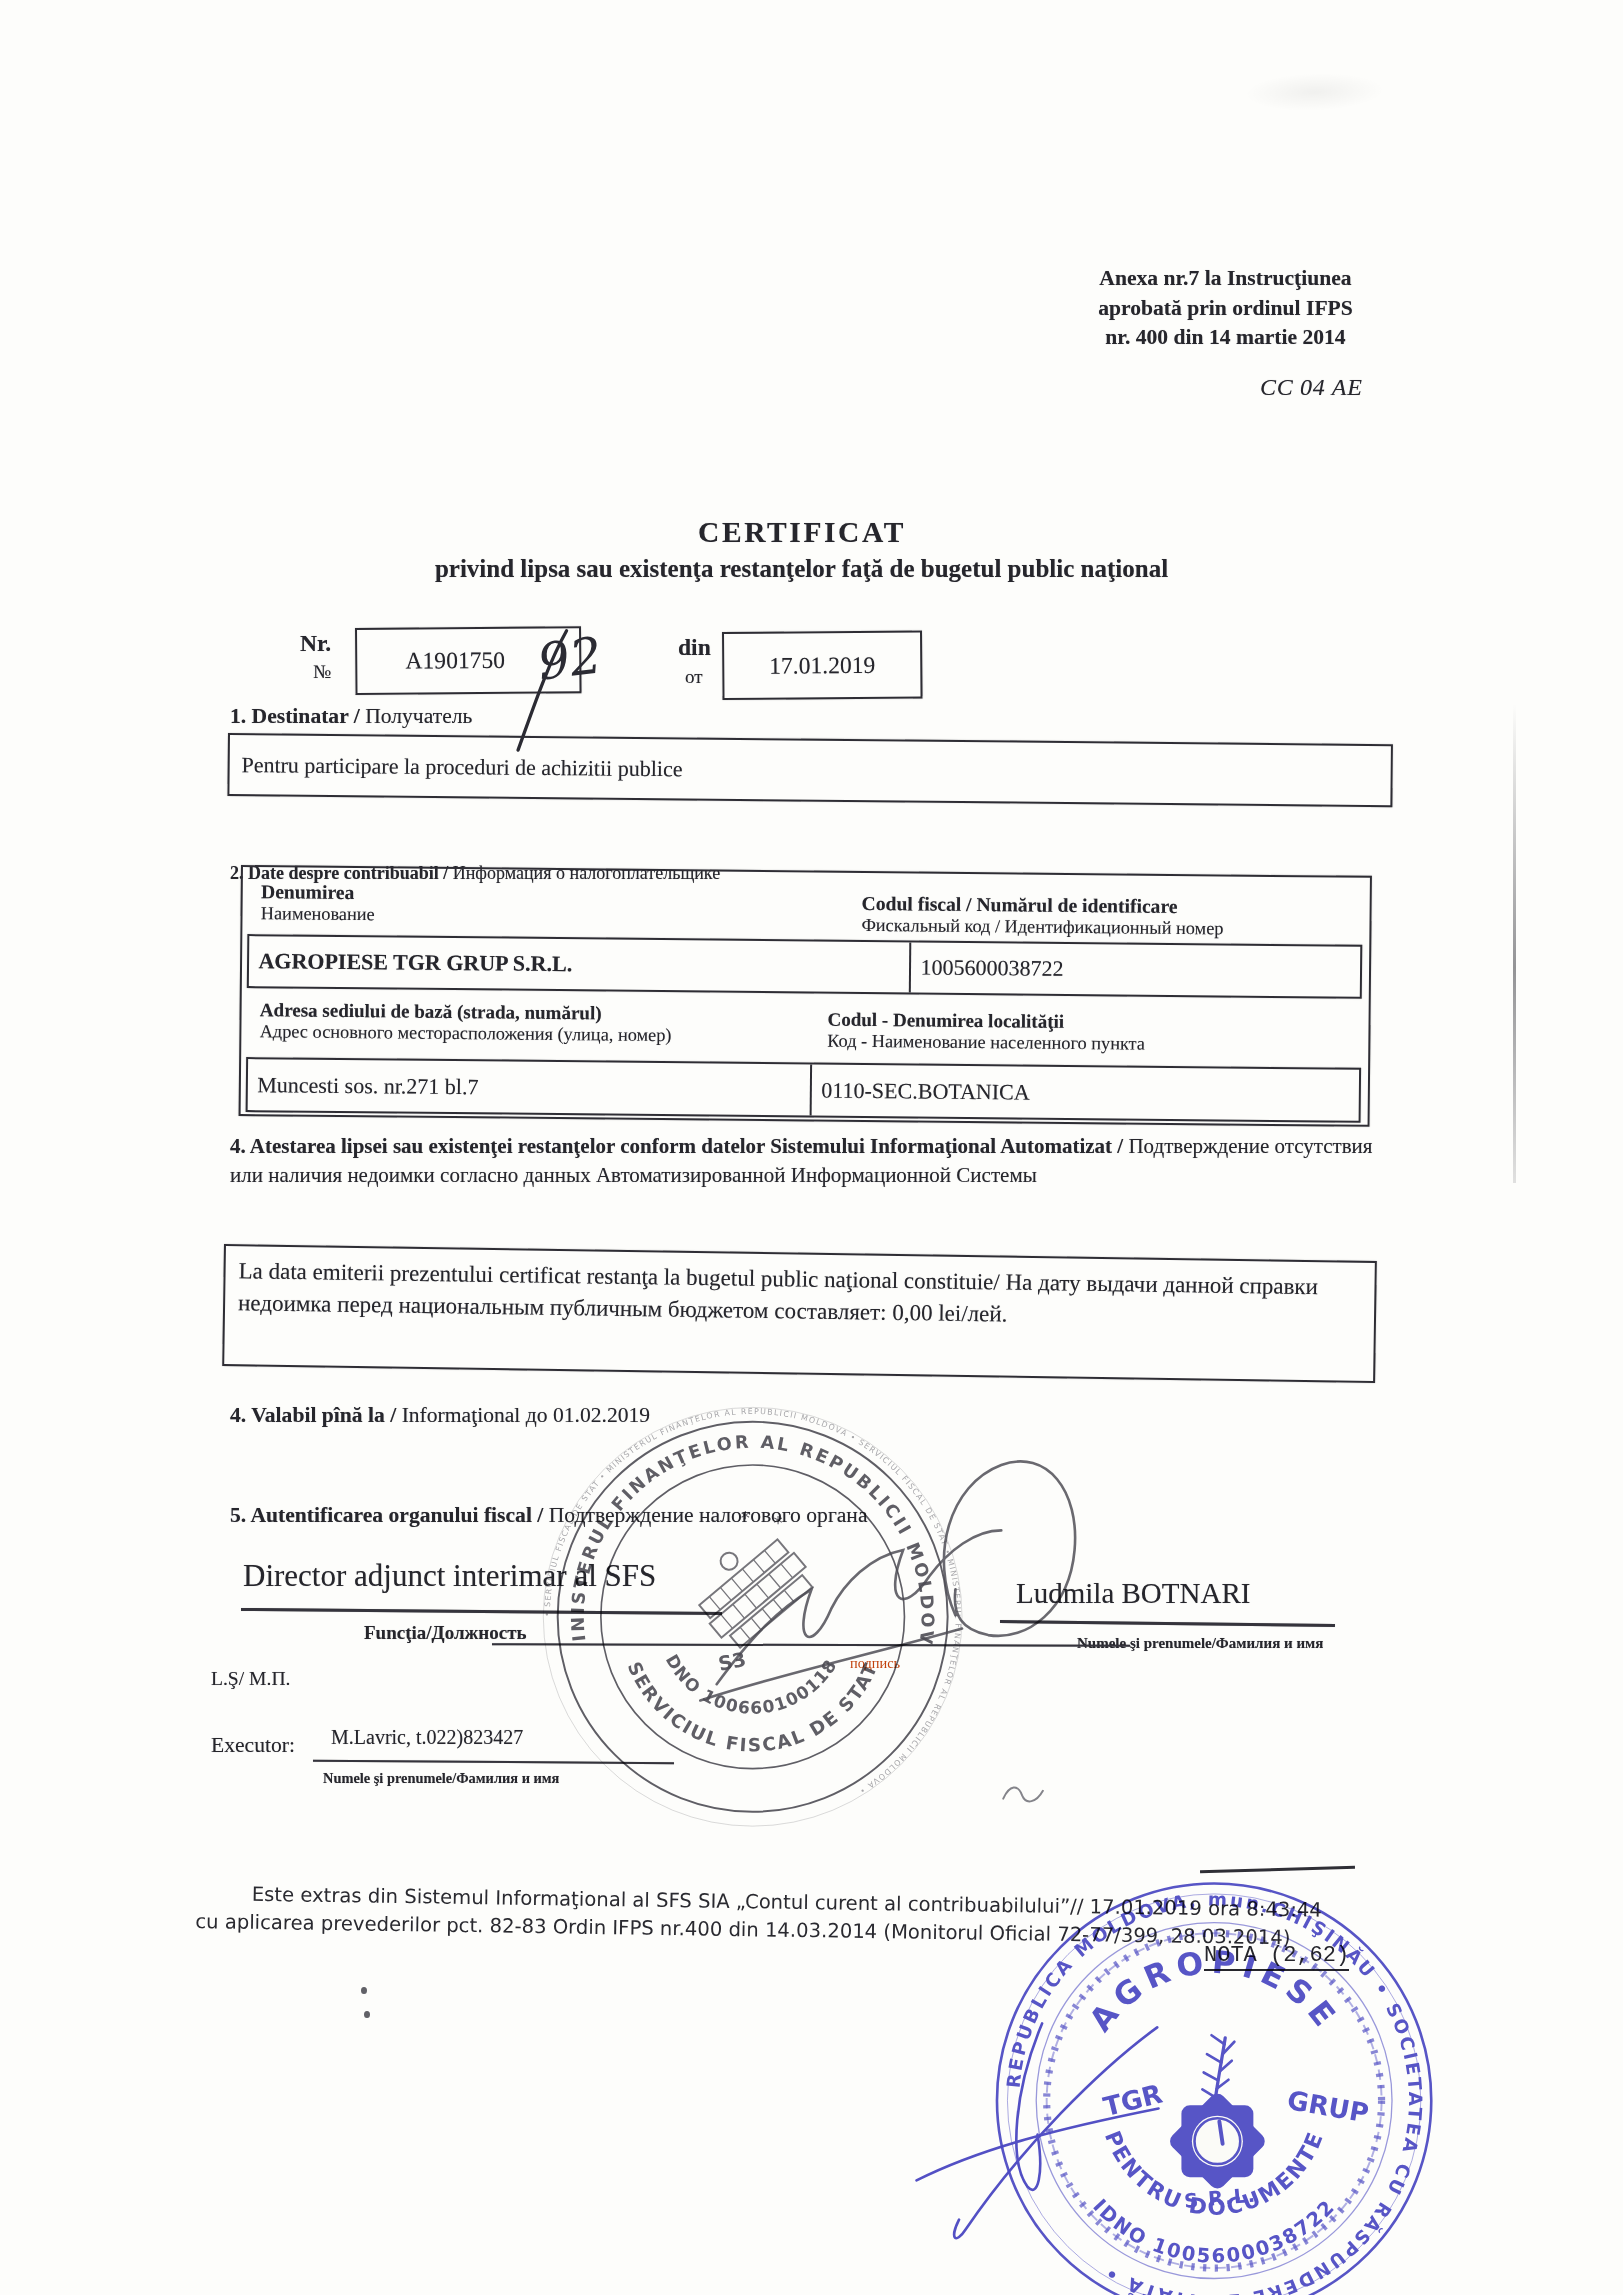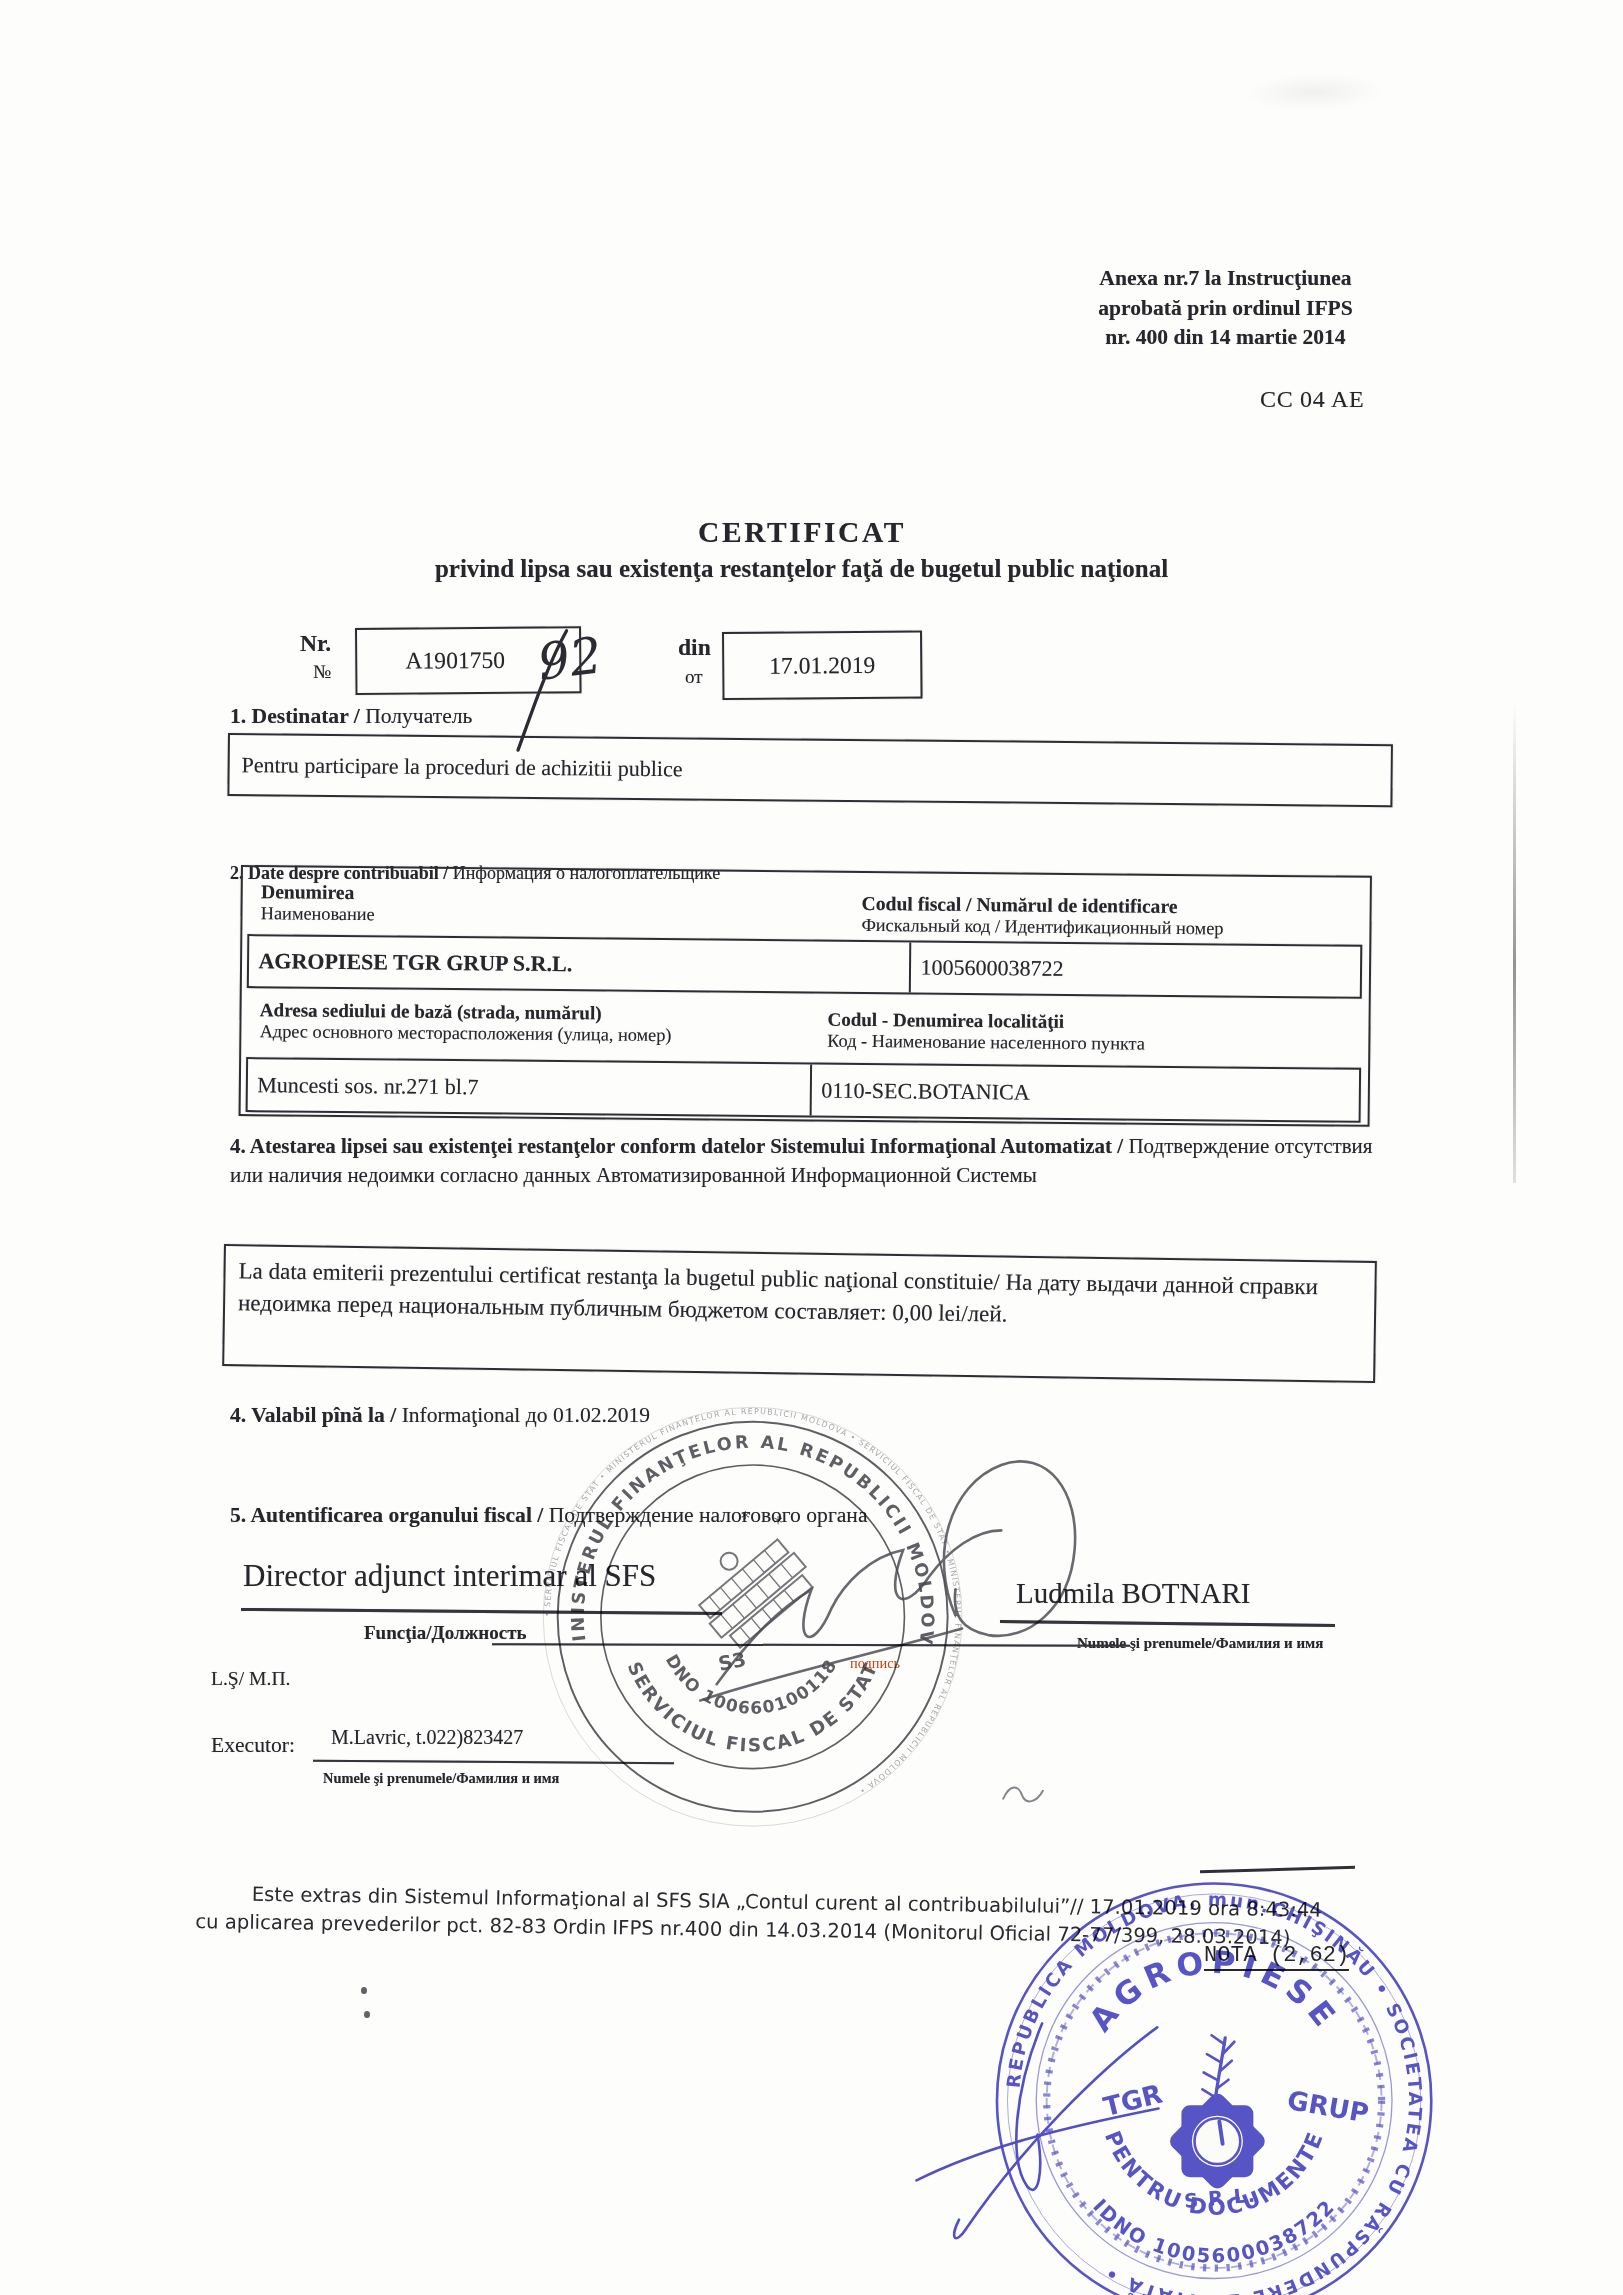--- a/index.html
+++ b/index.html
@@ -15,21 +15,21 @@
 
   
   .tilt-1{transform:rotate(0.55deg);transform-origin:left top;}
   .tilt-2{transform:rotate(0.85deg);transform-origin:left top;}
   .tilt-neg{transform:rotate(-0.45deg);transform-origin:left top;}
 
   .box{border:2.6px solid #2e2d34;box-shadow:0 0 1.3px rgba(20,20,25,.35);}
   .rule{background:#35343c;box-shadow:0 0 0.7px rgba(20,20,25,.4);}
 
   .annex{left:1047px;top:264px;width:357px;font-size:21.6px;line-height:29.5px;}
-  .form-code{left:1260px;top:386px;width:151px;font-size:24px;letter-spacing:0.7px;}
+  .form-code{left:1260px;top:374px;width:151px;font-size:24px;letter-spacing:0.7px;font-style:italic;}
   .title{left:226px;top:516px;width:1152px;font-size:29.5px;letter-spacing:2.6px;}
   .subtitle{left:160px;top:555px;width:1283px;font-size:25px;}
 
   .nr-label{left:300px;top:630px;font-size:23.6px;}
   .nr-label-ru{left:313px;top:661px;font-size:19px;}
   .nr-box{left:355px;top:628px;width:196px;height:63px;font-size:23.6px;
           display:flex;align-items:center;justify-content:center;padding-right:26px;}
   .din-label{left:678px;top:634px;font-size:23.6px;}
   .din-label-ru{left:685px;top:666px;font-size:19px;}
   .date-box{left:722px;top:632px;width:196px;height:64px;font-size:23.6px;

